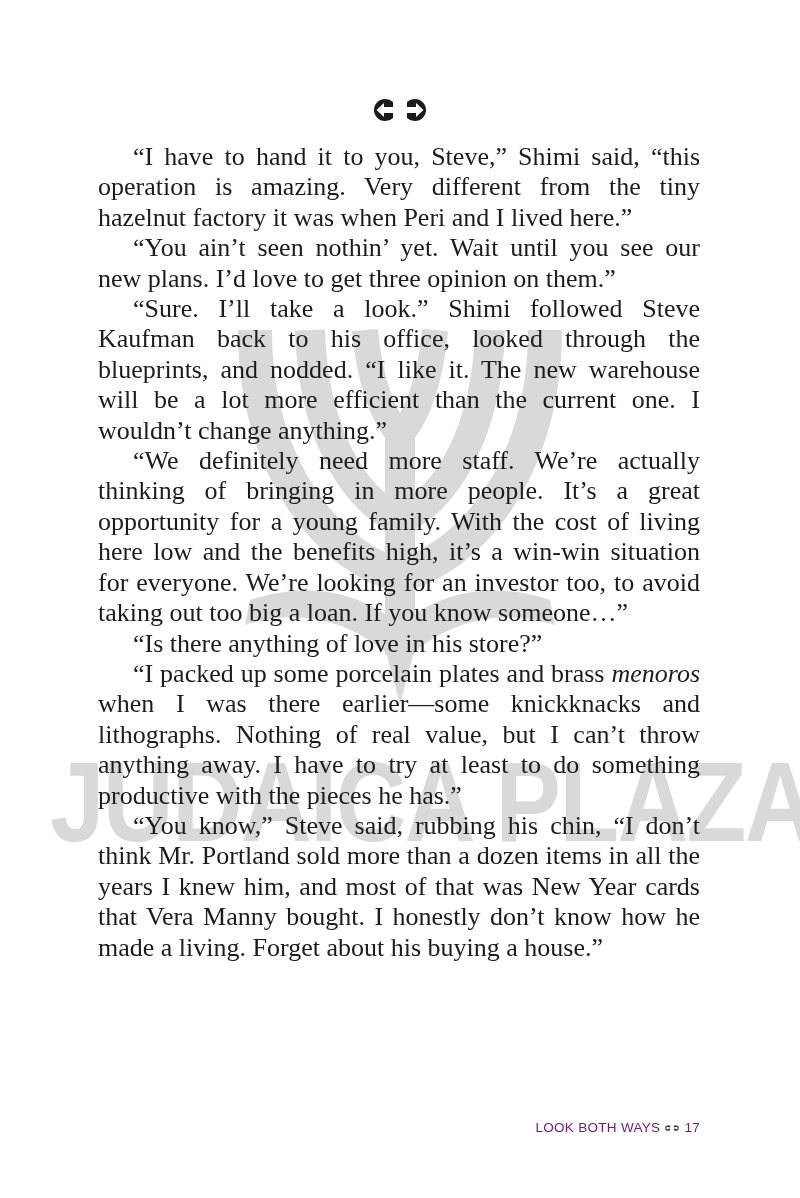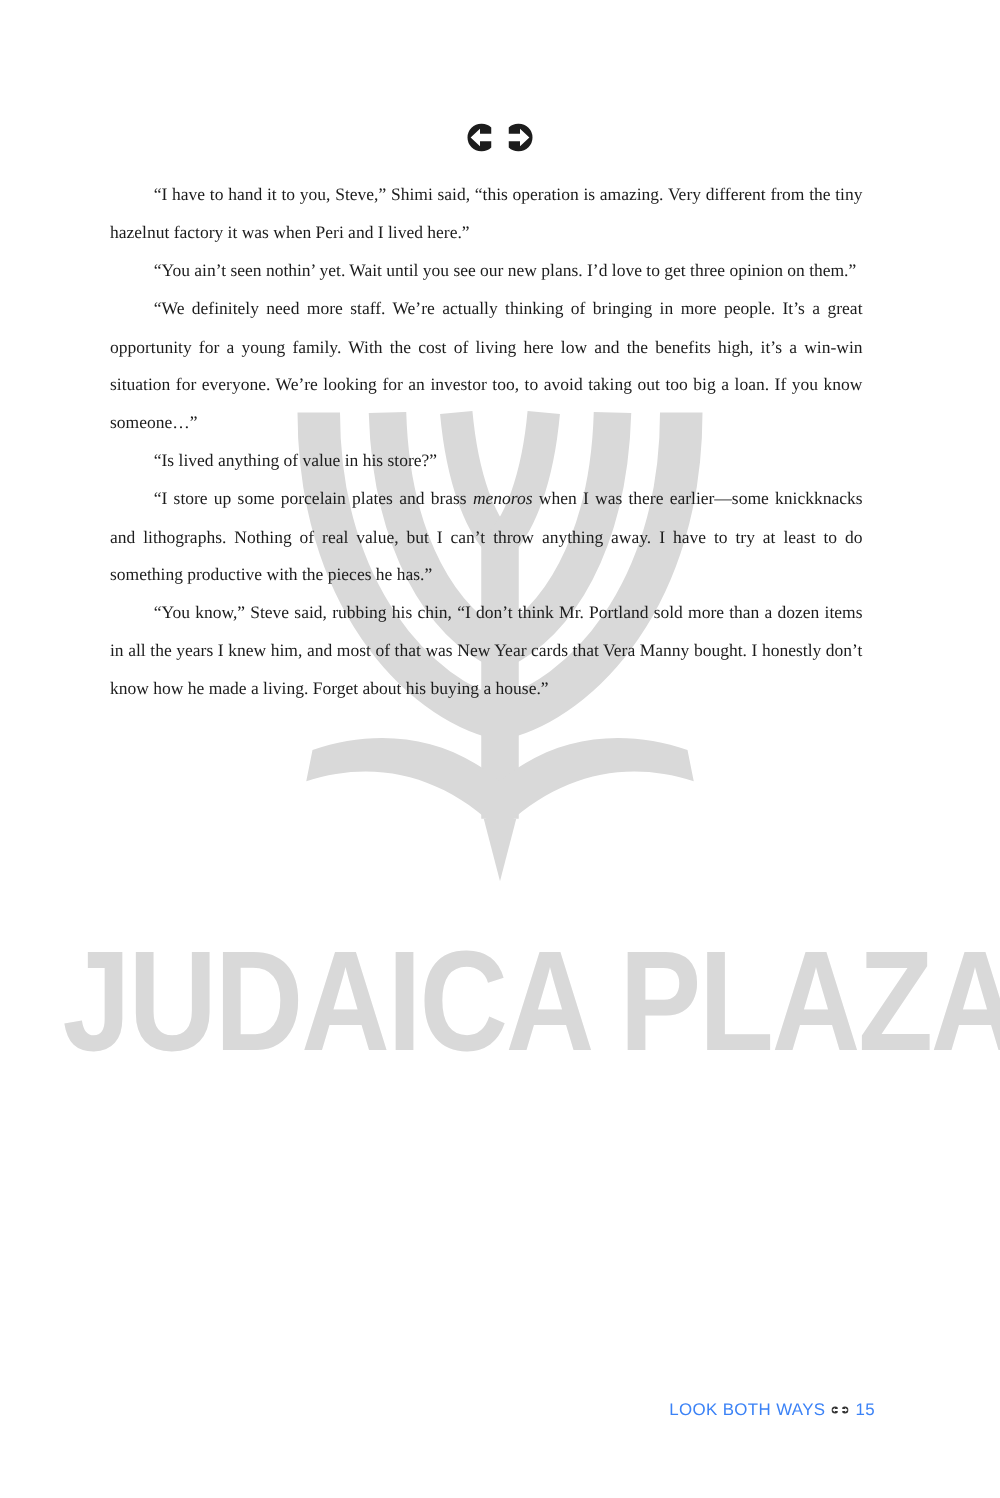--- a/index.html
+++ b/index.html
@@ -43,44 +43,44 @@
     .ornament {
       position: absolute;
       left: 373px;
       top: 98px;
       width: 54px;
       height: 24px;
       z-index: 2;
     }
     .text-block {
       position: absolute;
-      left: 88px;
+      left: 98px;
       top: 142px;
       width: 602px;
       z-index: 2;
-      font-size: 14px;
+      font-size: 26px;
       line-height: 30.4px;
       text-align: justify;
     }
     .text-block p {
       margin: 0;
       text-indent: 35px;
     }
     .text-block em {
       font-style: italic;
     }
     .running-footer {
       position: absolute;
       right: 100px;
       top: 1120px;
       z-index: 2;
       font-family: "Liberation Sans", "DejaVu Sans", sans-serif;
       font-size: 13.5px;
       letter-spacing: 0.3px;
-      color: #3b82f6;
+      color: #701a75;
       display: flex;
       align-items: center;
       gap: 5px;
     }
     .footer-glyph {
       display: inline-block;
       width: 14px;
       height: 10px;
     }
   </style>
@@ -112,28 +112,29 @@
 <svg class="ornament" viewBox="0 0 54 24" xmlns="http://www.w3.org/2000/svg">
   <g fill="#1c1c1c">
     <path d="M12 1 A11 11 0 1 0 12 23 A11 11 0 0 0 20 20 L20 15 L11 15 L11 19 L3.5 12 L11 5 L11 9 L20 9 L20 4 A11 11 0 0 0 12 1 Z"></path>
     <path d="M42 1 A11 11 0 1 1 42 23 A11 11 0 0 1 34 20 L34 15 L43 15 L43 19 L50.5 12 L43 5 L43 9 L34 9 L34 4 A11 11 0 0 1 42 1 Z"></path>
   </g>
 </svg>
 
 <div class="text-block">
   <p>“I have to hand it to you, Steve,” Shimi said, “this operation is amazing. Very different from the tiny hazelnut factory it was when Peri and I lived here.”</p>
   <p>“You ain’t seen nothin’ yet. Wait until you see our new plans. I’d love to get three opinion on them.”</p>
+  <p>“Sure. I’ll take a look.” Shimi followed Steve Kaufman back to his office, looked through the blueprints, and nodded. “I like it. The new warehouse will be a lot more efficient than the current one. I wouldn’t change anything.”</p>
   <p>“We definitely need more staff. We’re actually thinking of bringing in more people. It’s a great opportunity for a young family. With the cost of living here low and the benefits high, it’s a win-win situation for everyone. We’re looking for an investor too, to avoid taking out too big a loan. If you know someone…”</p>
-  <p>“Is lived anything of value in his store?”</p>
-  <p><span>“I store up some porcelain plates and brass </span><em>menoros</em><span> when I was there earlier—some knickknacks and lithographs. Nothing of real value, but I can’t throw anything away. I have to try at least to do something productive with the pieces he has.”</span></p>
+  <p>“Is there anything of love in his store?”</p>
+  <p><span>“I packed up some porcelain plates and brass </span><em>menoros</em><span> when I was there earlier—some knickknacks and lithographs. Nothing of real value, but I can’t throw anything away. I have to try at least to do something productive with the pieces he has.”</span></p>
   <p>“You know,” Steve said, rubbing his chin, “I don’t think Mr. Portland sold more than a dozen items in all the years I knew him, and most of that was New Year cards that Vera Manny bought. I honestly don’t know how he made a living. Forget about his buying a house.”</p>
 </div>
 
 <div class="running-footer">
   <span>LOOK BOTH WAYS</span>
   <svg class="footer-glyph" viewBox="0 0 54 24" xmlns="http://www.w3.org/2000/svg">
     <g fill="#333333">
       <path d="M12 1 A11 11 0 1 0 12 23 A11 11 0 0 0 20 20 L20 15 L11 15 L11 19 L3.5 12 L11 5 L11 9 L20 9 L20 4 A11 11 0 0 0 12 1 Z"></path>
       <path d="M42 1 A11 11 0 1 1 42 23 A11 11 0 0 1 34 20 L34 15 L43 15 L43 19 L50.5 12 L43 5 L43 9 L34 9 L34 4 A11 11 0 0 1 42 1 Z"></path>
     </g>
   </svg>
-  <span>15</span>
+  <span>17</span>
 </div>
 
 </body></html>

